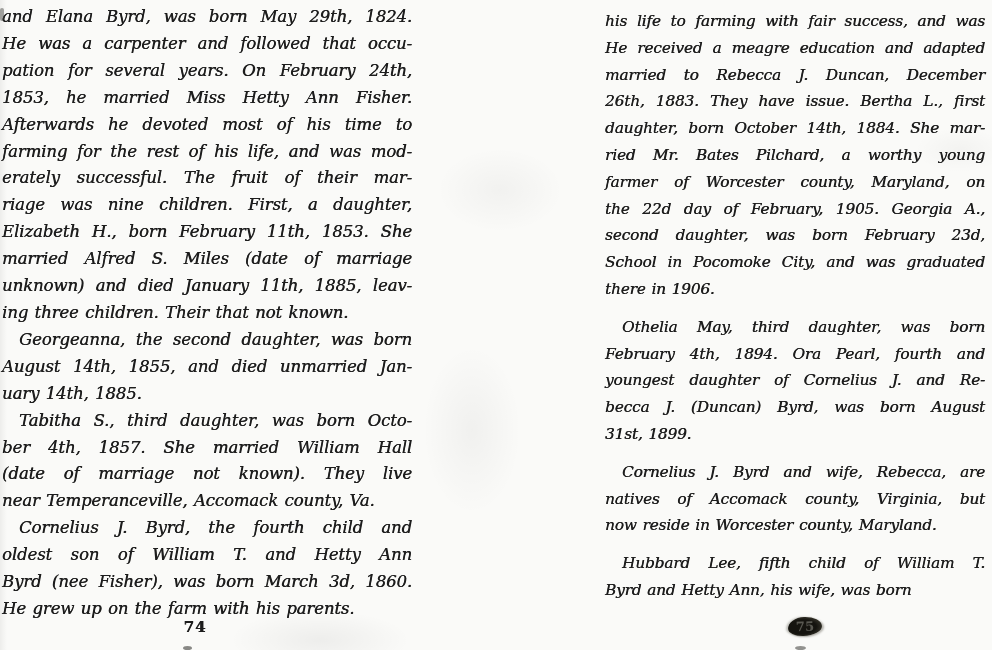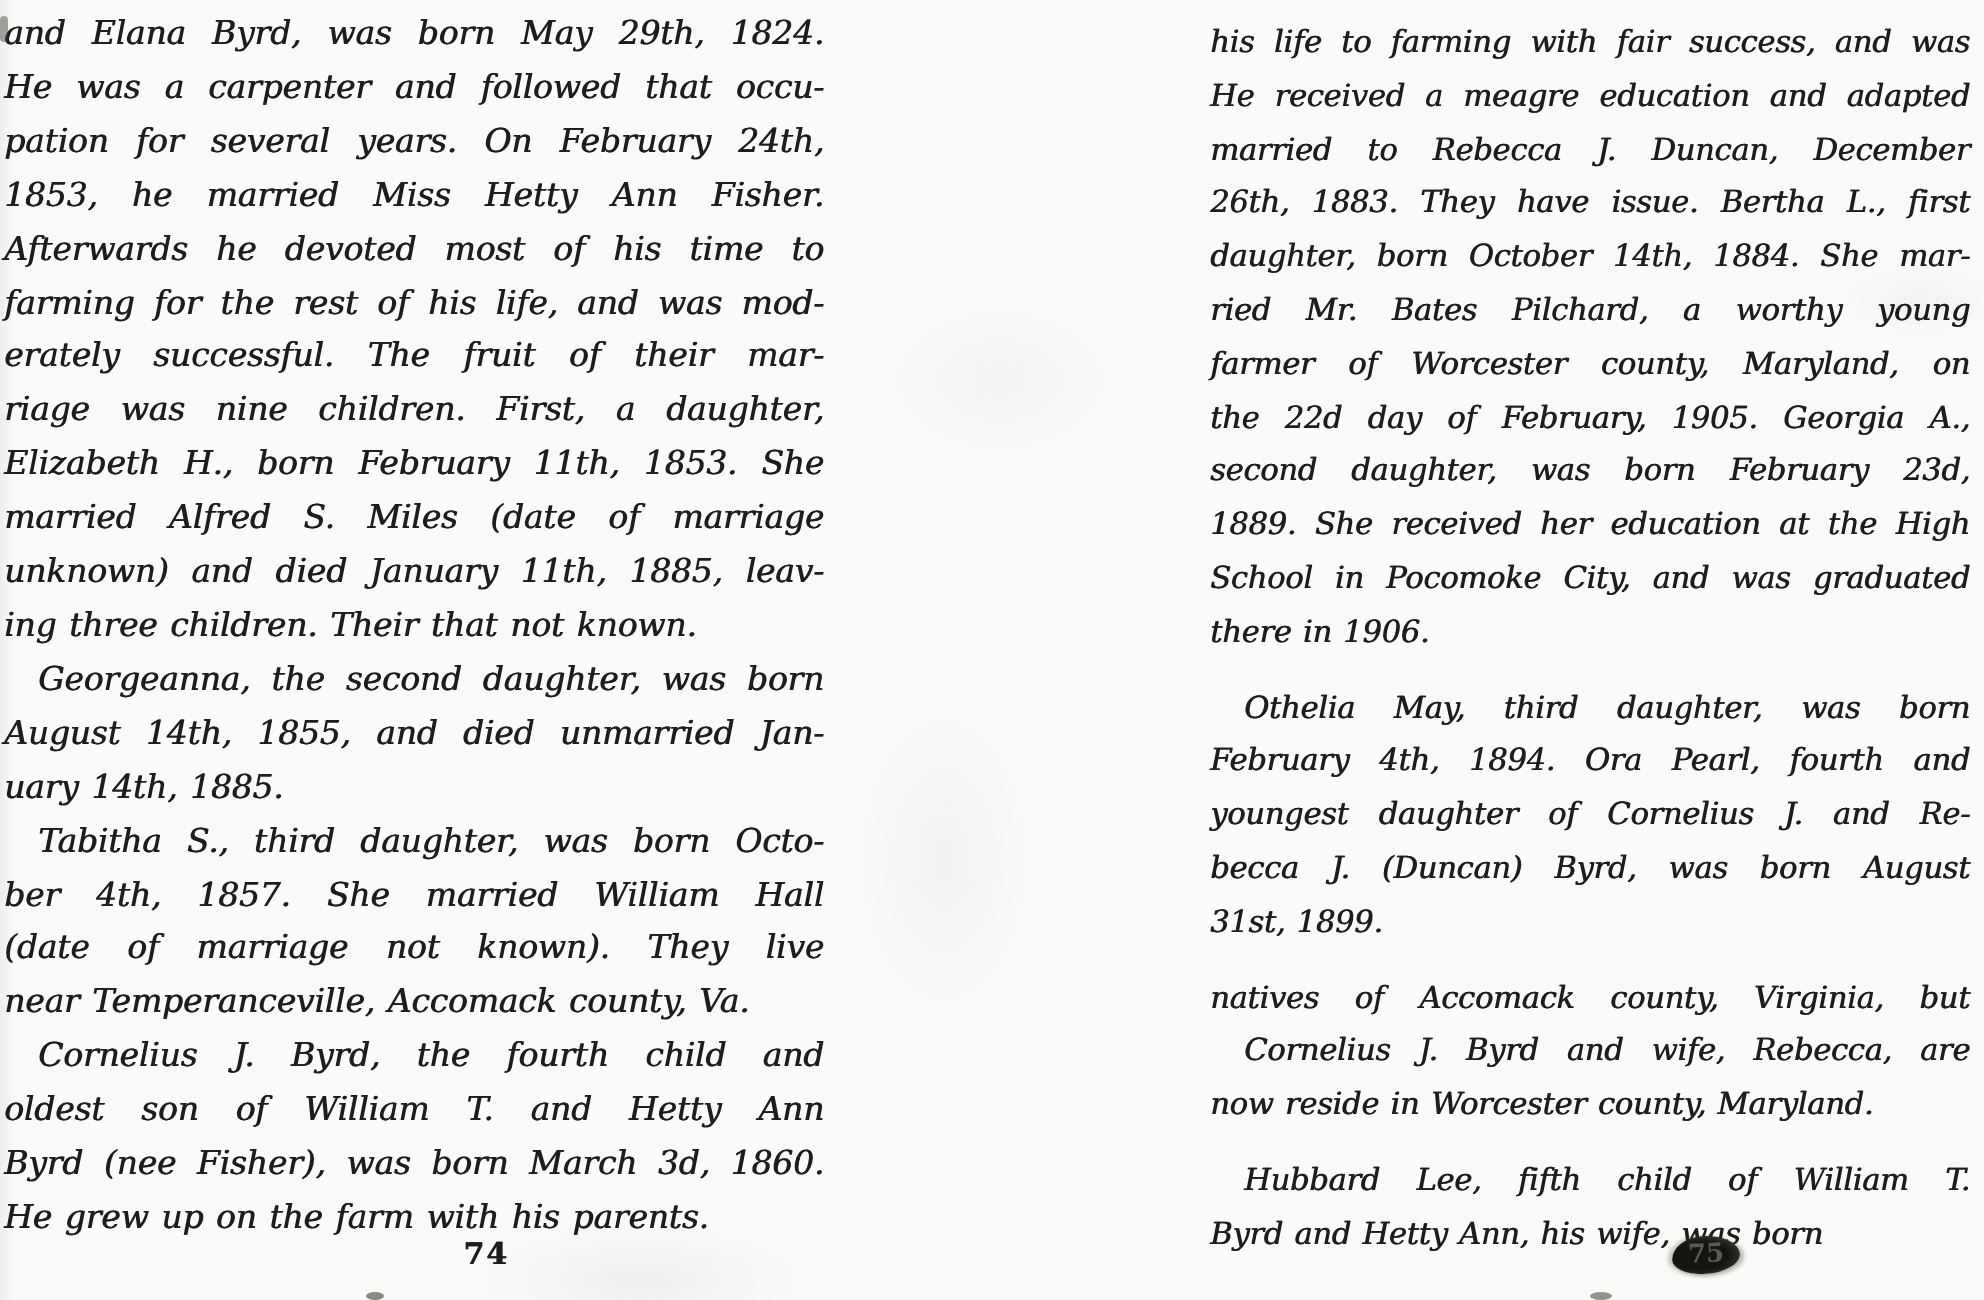--- a/index.html
+++ b/index.html
@@ -33,21 +33,21 @@
     font-size:16.5px;letter-spacing:-0.1px;word-spacing:1.2px;
   }
   .page-left .line{line-height:26.9px;}
   .page-right{
     left:605px;width:380px;padding-top:8px;
     font-size:15.3px;letter-spacing:-0.15px;word-spacing:1px;
   }
   .page-right .line{line-height:26.8px;}
   .para{margin:0;}
   .page-right .para + .para{margin-top:11px;}
-  .pagenum-row{position:absolute;text-align:center;margin-left:48px;}
+  .pagenum-row{position:absolute;text-align:center;}
   .pagenum-row.left{left:0;top:617px;width:390px;}
   .pagenum-row.right{left:605px;top:616px;width:400px;}
   .pagenum{
     display:inline-block;font-size:15px;font-weight:bold;
     letter-spacing:1px;text-shadow:0.4px 0 0 currentColor;
   }
   .ink-smudge{
     display:inline-block;min-width:34px;height:19px;line-height:19px;
     padding:0 3px;box-sizing:border-box;
     background:radial-gradient(ellipse at 42% 52%, #15140f 50%, #3a382e 78%, rgba(70,68,55,0.55) 100%);
@@ -103,34 +103,33 @@
     <div class="para">
       <div class="line">his life to farming with fair success, and was</div>
       <div class="line">He received a meagre education and adapted</div>
       <div class="line">married to Rebecca J. Duncan, December</div>
       <div class="line">26th, 1883. They have issue. Bertha L., first</div>
       <div class="line">daughter, born October 14th, 1884. She mar-</div>
       <div class="line">ried Mr. Bates Pilchard, a worthy young</div>
       <div class="line">farmer of Worcester county, Maryland, on</div>
       <div class="line">the 22d day of February, 1905. Georgia A.,</div>
       <div class="line">second daughter, was born February 23d,</div>
-      <div class="line">1889. She received her education at the High</div>
       <div class="line">School in Pocomoke City, and was graduated</div>
       <div class="line lastline">there in 1906.</div>
     </div>
     <div class="para">
       <div class="line indent">Othelia May, third daughter, was born</div>
       <div class="line">February 4th, 1894. Ora Pearl, fourth and</div>
       <div class="line">youngest daughter of Cornelius J. and Re-</div>
       <div class="line">becca J. (Duncan) Byrd, was born August</div>
       <div class="line lastline">31st, 1899.</div>
     </div>
     <div class="para">
+      <div class="line indent">Cornelius J. Byrd and wife, Rebecca, are</div>
       <div class="line">natives of Accomack county, Virginia, but</div>
-      <div class="line indent">Cornelius J. Byrd and wife, Rebecca, are</div>
       <div class="line lastline">now reside in Worcester county, Maryland.</div>
     </div>
     <div class="para">
       <div class="line indent">Hubbard Lee, fifth child of William T.</div>
       <div class="line lastline">Byrd and Hetty Ann, his wife, was born</div>
     </div>
   </div>
 
 <div class="pagenum-row left">
   <span class="pagenum">74</span>

